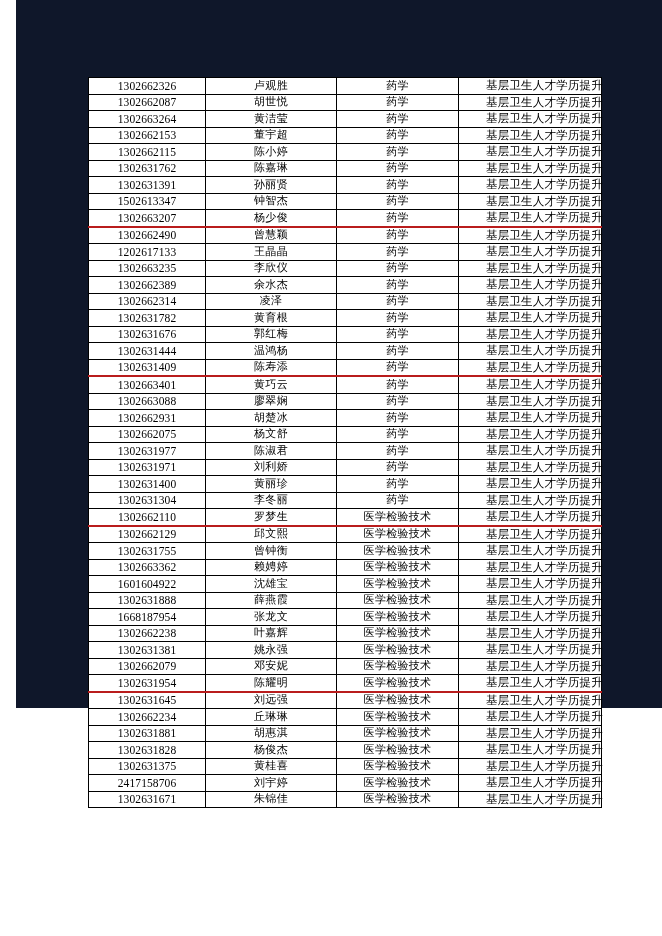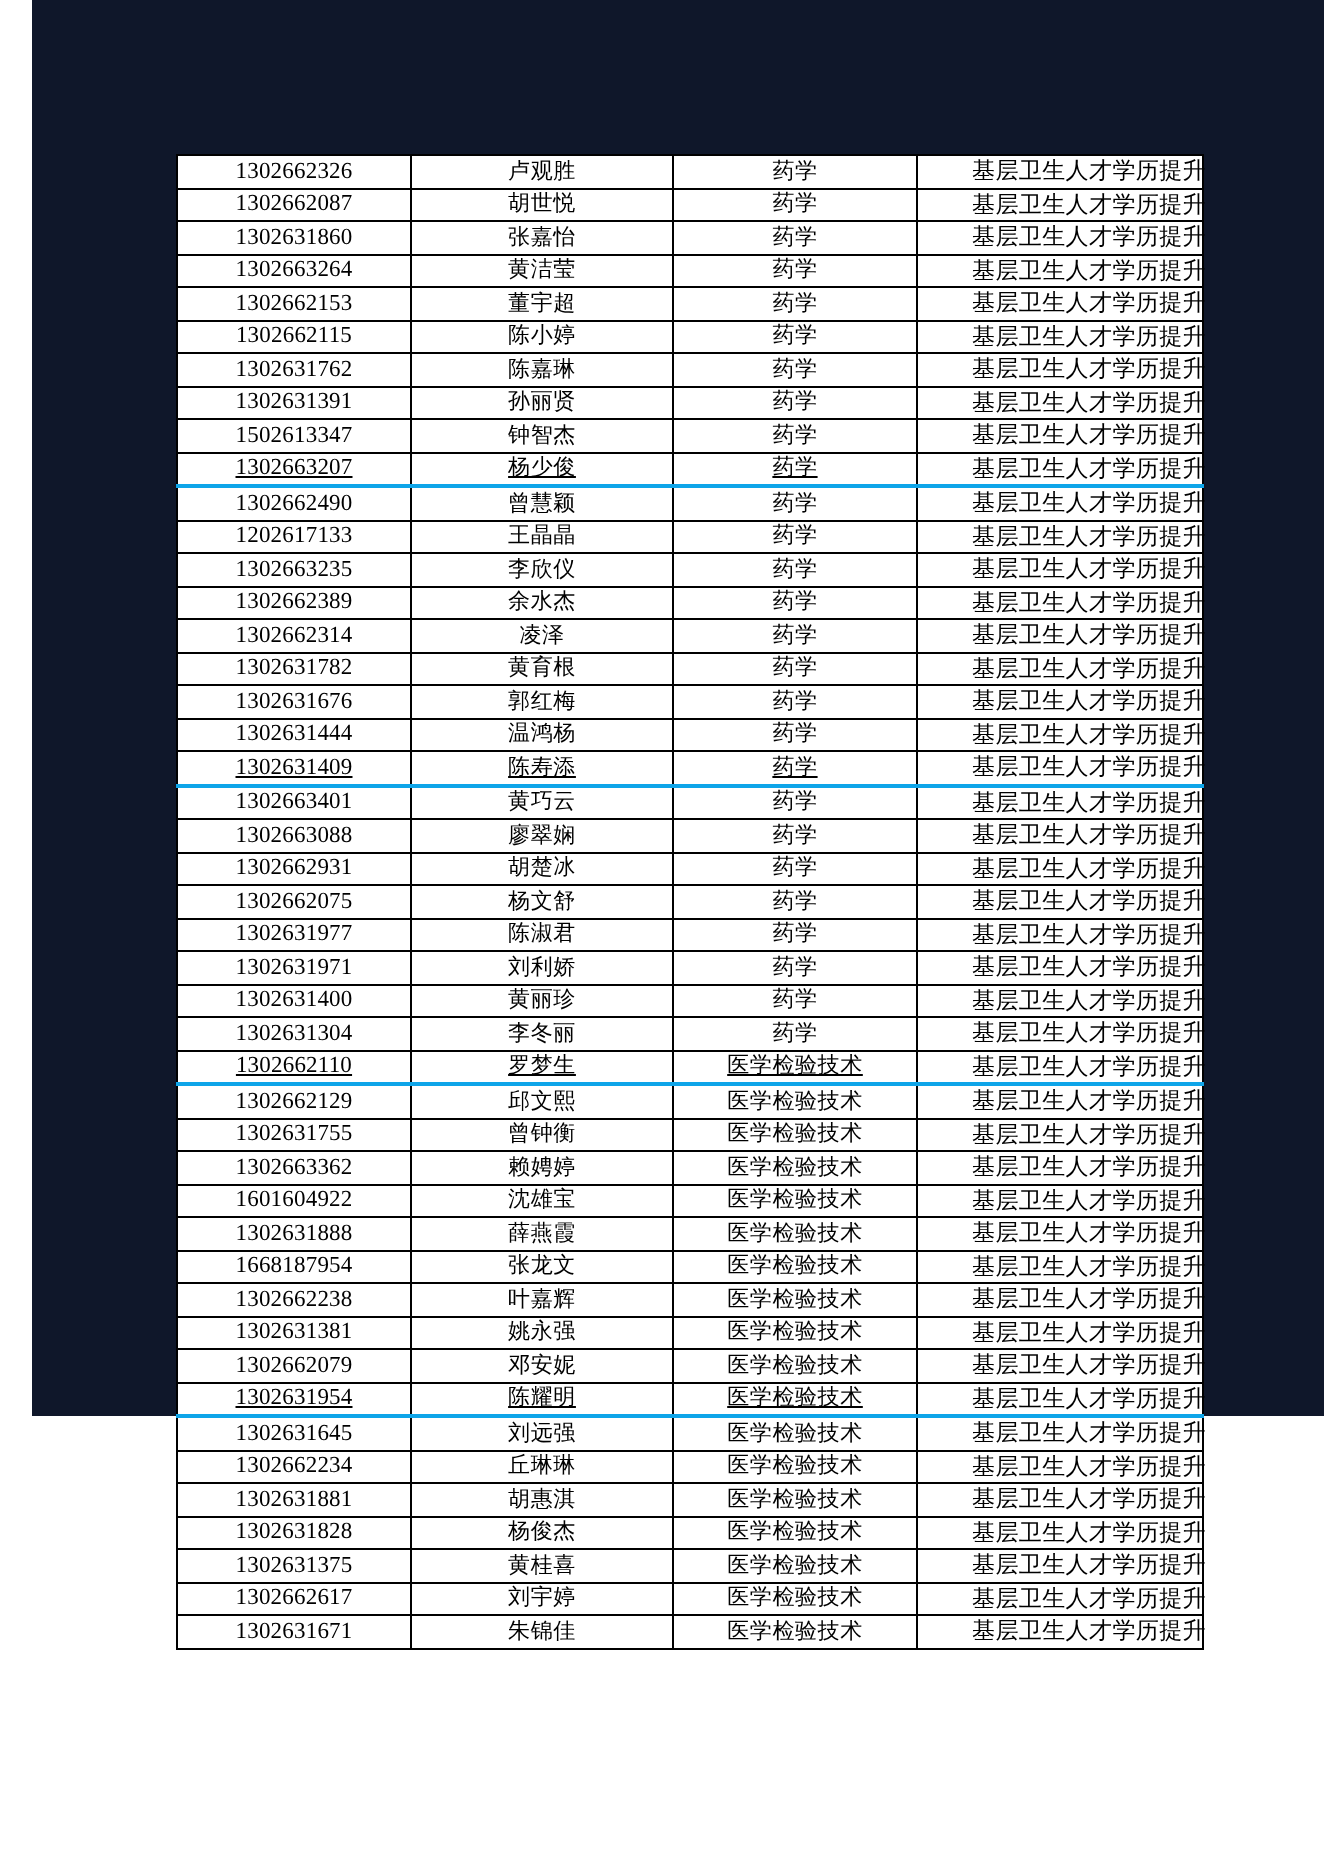--- a/index.html
+++ b/index.html
@@ -78,22 +78,21 @@
     line-height: 14.5px;
     font-size: 11.5px;
     letter-spacing: 0.2px;
     white-space: nowrap;
     overflow: hidden;
     text-align: right;
     font-family: "DejaVu Sans", "Liberation Sans", sans-serif;
   }
   
   #roster-table tr.break-below td {
-    border-bottom: 2px solid #0ea5e9;
-    text-decoration: underline;
+    border-bottom: 2px solid #b91c1c;
   }
 </style>
 </head>
 <body>
 
 <div id="sheet">
   <table id="roster-table">
     <colgroup>
       <col class="c-id">
       <col class="c-name">
@@ -111,28 +110,20 @@
         </tr>
         <tr>
           <td class="id-cell">1302662087</td>
           <td class="name-cell">胡世悦</td>
           <td class="major-cell">药学</td>
           <td class="prog-cell">
             <span class="prog-text">基层卫生人才学历提升</span>
           </td>
         </tr>
         <tr>
-          <td class="id-cell">1302631860</td>
-          <td class="name-cell">张嘉怡</td>
-          <td class="major-cell">药学</td>
-          <td class="prog-cell">
-            <span class="prog-text">基层卫生人才学历提升</span>
-          </td>
-        </tr>
-        <tr>
           <td class="id-cell">1302663264</td>
           <td class="name-cell">黄洁莹</td>
           <td class="major-cell">药学</td>
           <td class="prog-cell">
             <span class="prog-text">基层卫生人才学历提升</span>
           </td>
         </tr>
         <tr>
           <td class="id-cell">1302662153</td>
           <td class="name-cell">董宇超</td>
@@ -439,21 +430,21 @@
         </tr>
         <tr>
           <td class="id-cell">1302631375</td>
           <td class="name-cell">黄桂喜</td>
           <td class="major-cell">医学检验技术</td>
           <td class="prog-cell">
             <span class="prog-text">基层卫生人才学历提升</span>
           </td>
         </tr>
         <tr>
-          <td class="id-cell">1302662617</td>
+          <td class="id-cell">2417158706</td>
           <td class="name-cell">刘宇婷</td>
           <td class="major-cell">医学检验技术</td>
           <td class="prog-cell">
             <span class="prog-text">基层卫生人才学历提升</span>
           </td>
         </tr>
         <tr>
           <td class="id-cell">1302631671</td>
           <td class="name-cell">朱锦佳</td>
           <td class="major-cell">医学检验技术</td>

